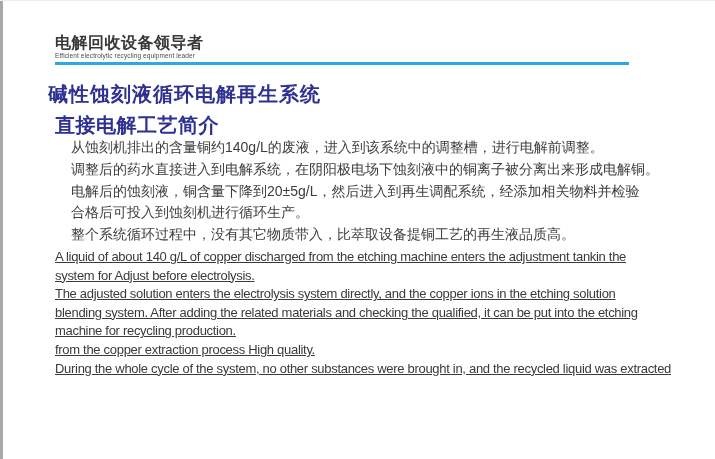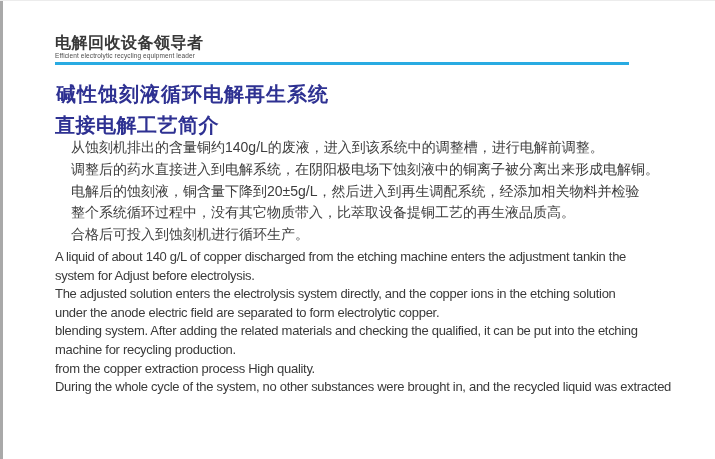--- a/index.html
+++ b/index.html
@@ -24,42 +24,42 @@
   .brand-en {
     font-size: 6.5px; color: #4d4d4d; letter-spacing: 0.1px;
     margin-top: 1px; white-space: nowrap;
   }
   .divider {
     position: absolute; left: 55px; top: 61px;
     width: 574px; height: 2.5px;
     background: #29abe2;
   }
   .title {
-    position: absolute; left: 56px; top: 82px; margin: 0;
+    position: absolute; left: 48px; top: 82px; margin: 0;
     font-size: 20px; font-weight: bold; color: #2e3192;
     letter-spacing: 1px; line-height: 22px; white-space: nowrap;
   }
   .section-title {
     position: absolute; left: 55px; top: 115px; margin: 0;
     font-size: 20px; font-weight: bold; color: #2e3192;
     letter-spacing: 0.5px; line-height: 18px; white-space: nowrap;
   }
   .cn-block {
     position: absolute; left: 55px; top: 136px;
     font-size: 14px; color: #3d3d3d;
     line-height: 21.8px;
   }
   .cn-block .line { white-space: nowrap; margin-left: 16px; }
   .en-block {
     position: absolute; left: 55px; top: 247px;
     font-size: 13px; color: #3a3a3a;
     letter-spacing: -0.3px;
     line-height: 18.6px;
   }
-  .en-block .line { white-space: nowrap; }
+  .en-block .line { white-space: nowrap; text-decoration: underline; }
 </style>
 </head>
 <body>
 
 <div class="page-edge"></div>
 
 <header class="header">
   <div class="brand-cn">电解回收设备领导者</div>
   <div class="brand-en">Efficient electrolytic recycling equipment leader</div>
 </header>
@@ -67,27 +67,26 @@
 <div class="divider"></div>
 
 <main>
   <h1 class="title">碱性蚀刻液循环电解再生系统</h1>
   <h2 class="section-title">直接电解工艺简介</h2>
 
   <div class="cn-block">
     <div class="line">从蚀刻机排出的含量铜约140g/L的废液，进入到该系统中的调整槽，进行电解前调整。</div>
     <div class="line">调整后的药水直接进入到电解系统，在阴阳极电场下蚀刻液中的铜离子被分离出来形成电解铜。</div>
     <div class="line">电解后的蚀刻液，铜含量下降到20±5g/L，然后进入到再生调配系统，经添加相关物料并检验</div>
+    <div class="line">合格后可投入到蚀刻机进行循环生产。</div>
     <div class="line">整个系统循环过程中，没有其它物质带入，比萃取设备提铜工艺的再生液品质高。</div>
-    <div class="line">合格后可投入到蚀刻机进行循环生产。</div>
   </div>
 
   <div class="en-block">
     <div class="line">A liquid of about 140 g/L of copper discharged from the etching machine enters the adjustment tankin the</div>
     <div class="line">system for Adjust before electrolysis.</div>
     <div class="line">The adjusted solution enters the electrolysis system directly, and the copper ions in the etching solution</div>
-    <div class="line">under the anode electric field are separated to form electrolytic copper.</div>
     <div class="line">blending system. After adding the related materials and checking the qualified, it can be put into the etching</div>
     <div class="line">machine for recycling production.</div>
     <div class="line">from the copper extraction process High quality.</div>
     <div class="line">During the whole cycle of the system, no other substances were brought in, and the recycled liquid was extracted</div>
   </div>
 </main>
 
 </body></html>

